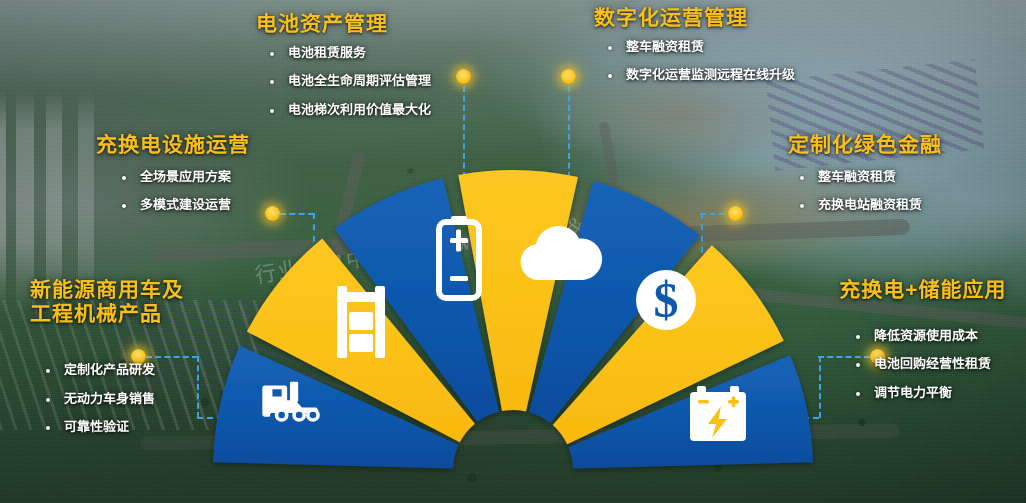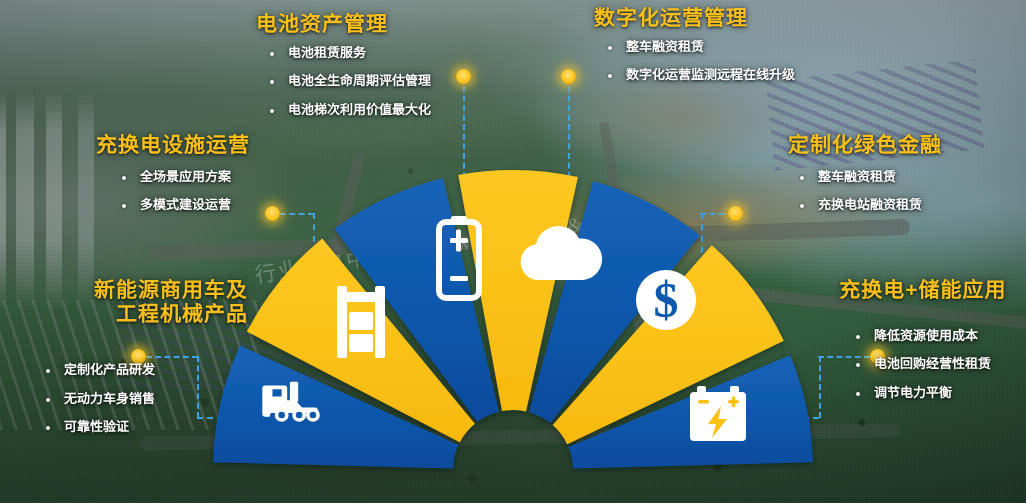--- a/index.html
+++ b/index.html
@@ -151,21 +151,21 @@
   #blk-digital-ops ul{margin-left:12px;}
 
   #blk-infra-ops{left:96px;top:133px;}
   #blk-infra-ops ul{margin-left:20px;margin-top:12px;}
 
   #blk-green-finance{left:760px;top:133px;width:182px;}
   #blk-green-finance h3{}
   #blk-green-finance ul{margin-top:12px;margin-left:34px;}
 
   #blk-nev-products{left:30px;top:278px;width:218px;}
-  #blk-nev-products h3{text-align:right;}
+  #blk-nev-products h3{text-align:left;}
   #blk-nev-products ul{margin-top:36px;margin-left:10px;}
 
   #blk-swap-storage{left:828px;top:278px;width:190px;}
   #blk-swap-storage h3{text-align:center;}
   #blk-swap-storage ul{margin-top:26px;margin-left:22px;}
 </style>
 </head>
 <body>
 
 <div id="stage">

